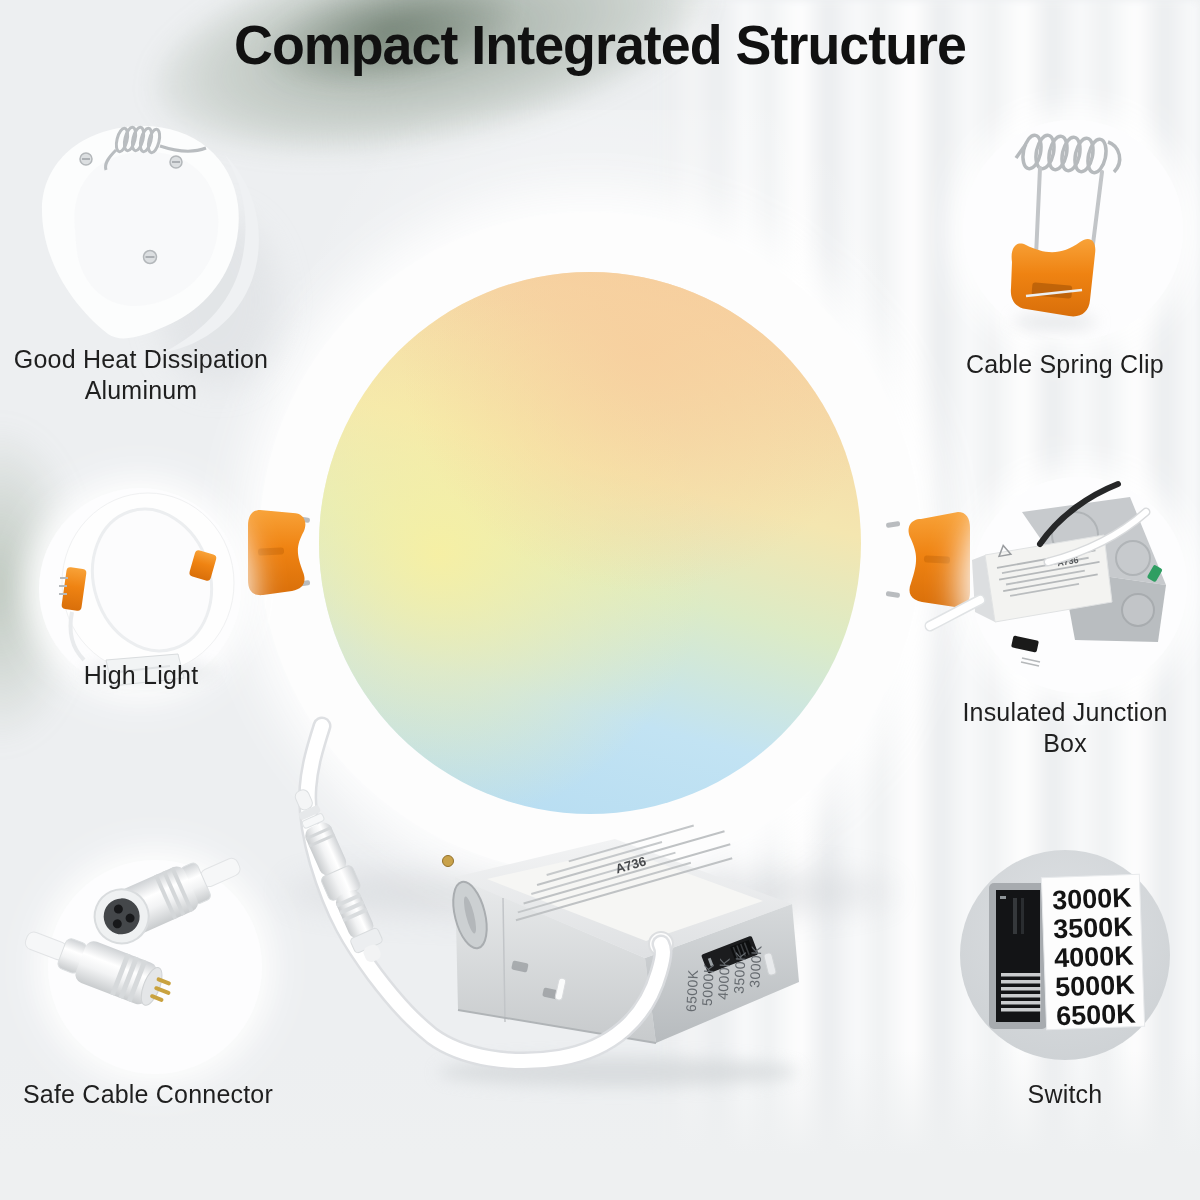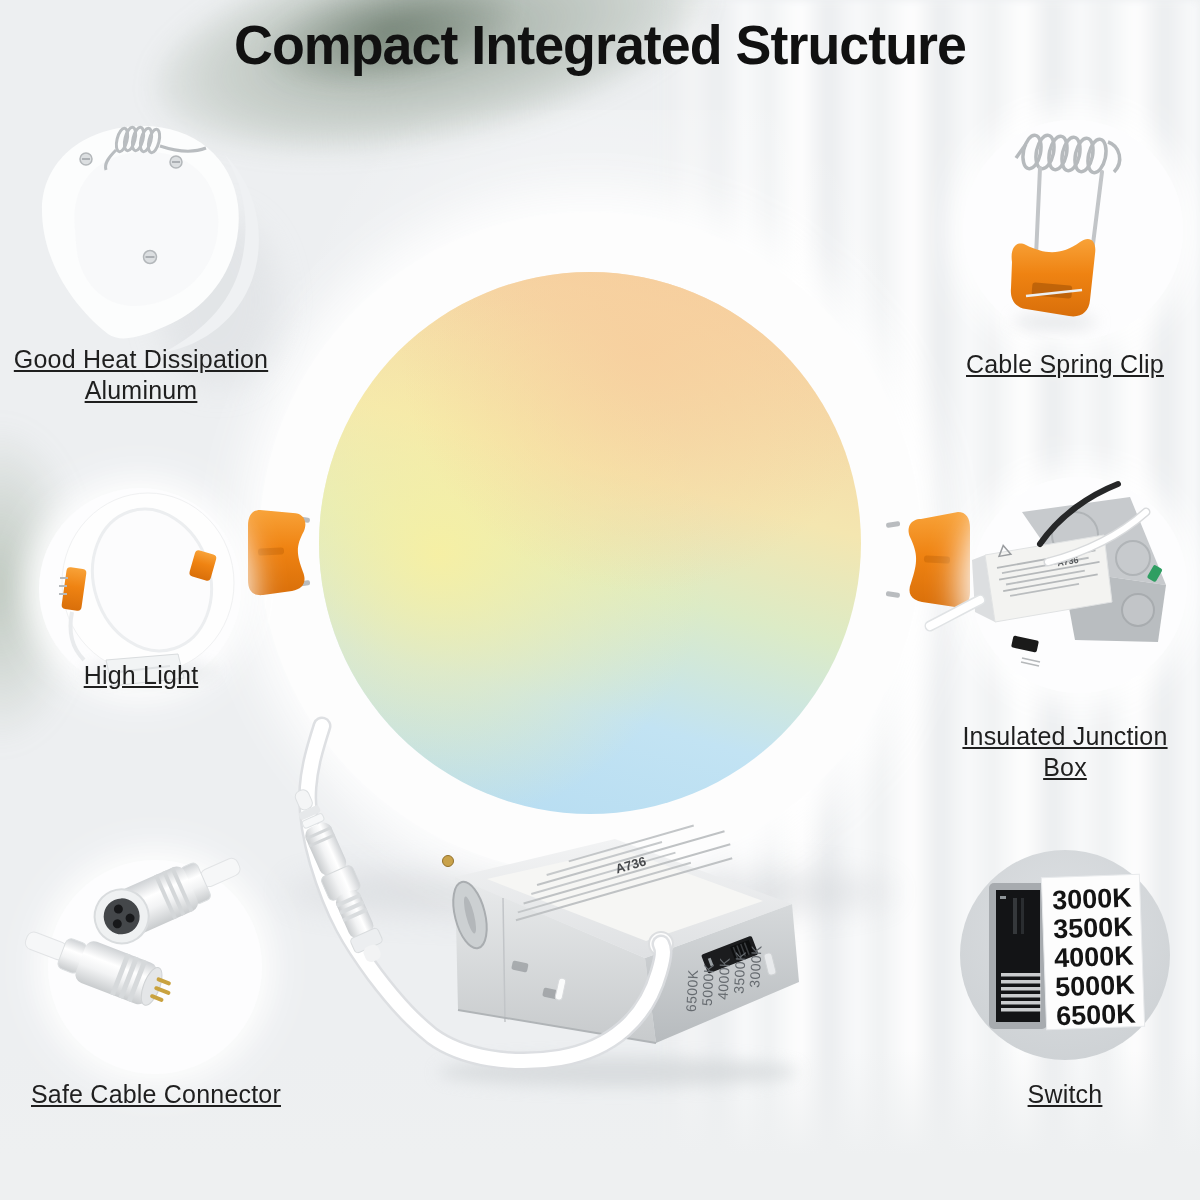--- a/index.html
+++ b/index.html
@@ -42,21 +42,21 @@
   }
   .title{
     left:0;top:12px;width:1200px;text-align:center;
     font-size:56px;font-weight:bold;color:#111;
     letter-spacing:-1px;transform:scaleX(.96);
   }
   .caption{
     position:absolute;text-align:center;color:#1f1f1f;
     font-size:25px;line-height:31px;letter-spacing:.2px;
   }
-  .caption span{display:block;text-decoration:underline;}
+  .caption span{display:block;}
   svg.scene{position:absolute;left:0;top:0;width:1200px;height:1200px;}
   svg.scene text{font-family:"Liberation Sans", sans-serif;}
   .k-card-text{font-size:27px;font-weight:bold;fill:#141414;}
   .k-etch{font-size:14px;fill:#666b70;letter-spacing:.4px;}
   .label-code{font-size:13px;font-weight:bold;fill:#47494c;}
   .label-code-small{font-size:9px;font-weight:bold;fill:#55585b;}
 </style>
 </head>
 <body>
 
@@ -378,24 +378,24 @@
 </div>
 
 <div class="caption" style="left:940px;top:349px;width:250px">
   <span>Cable Spring Clip</span>
 </div>
 
 <div class="caption" style="left:0;top:660px;width:282px">
   <span>High Light</span>
 </div>
 
-<div class="caption" style="left:940px;top:721px;width:250px">
+<div class="caption" style="left:940px;top:697px;width:250px">
   <span>Insulated Junction</span>
   <span>Box</span>
 </div>
 
-<div class="caption" style="left:16px;top:1079px;width:280px">
+<div class="caption" style="left:8px;top:1079px;width:280px">
   <span>Safe Cable Connector</span>
 </div>
 
 <div class="caption" style="left:930px;top:1079px;width:270px">
   <span>Switch</span>
 </div>
 
 </body></html>

